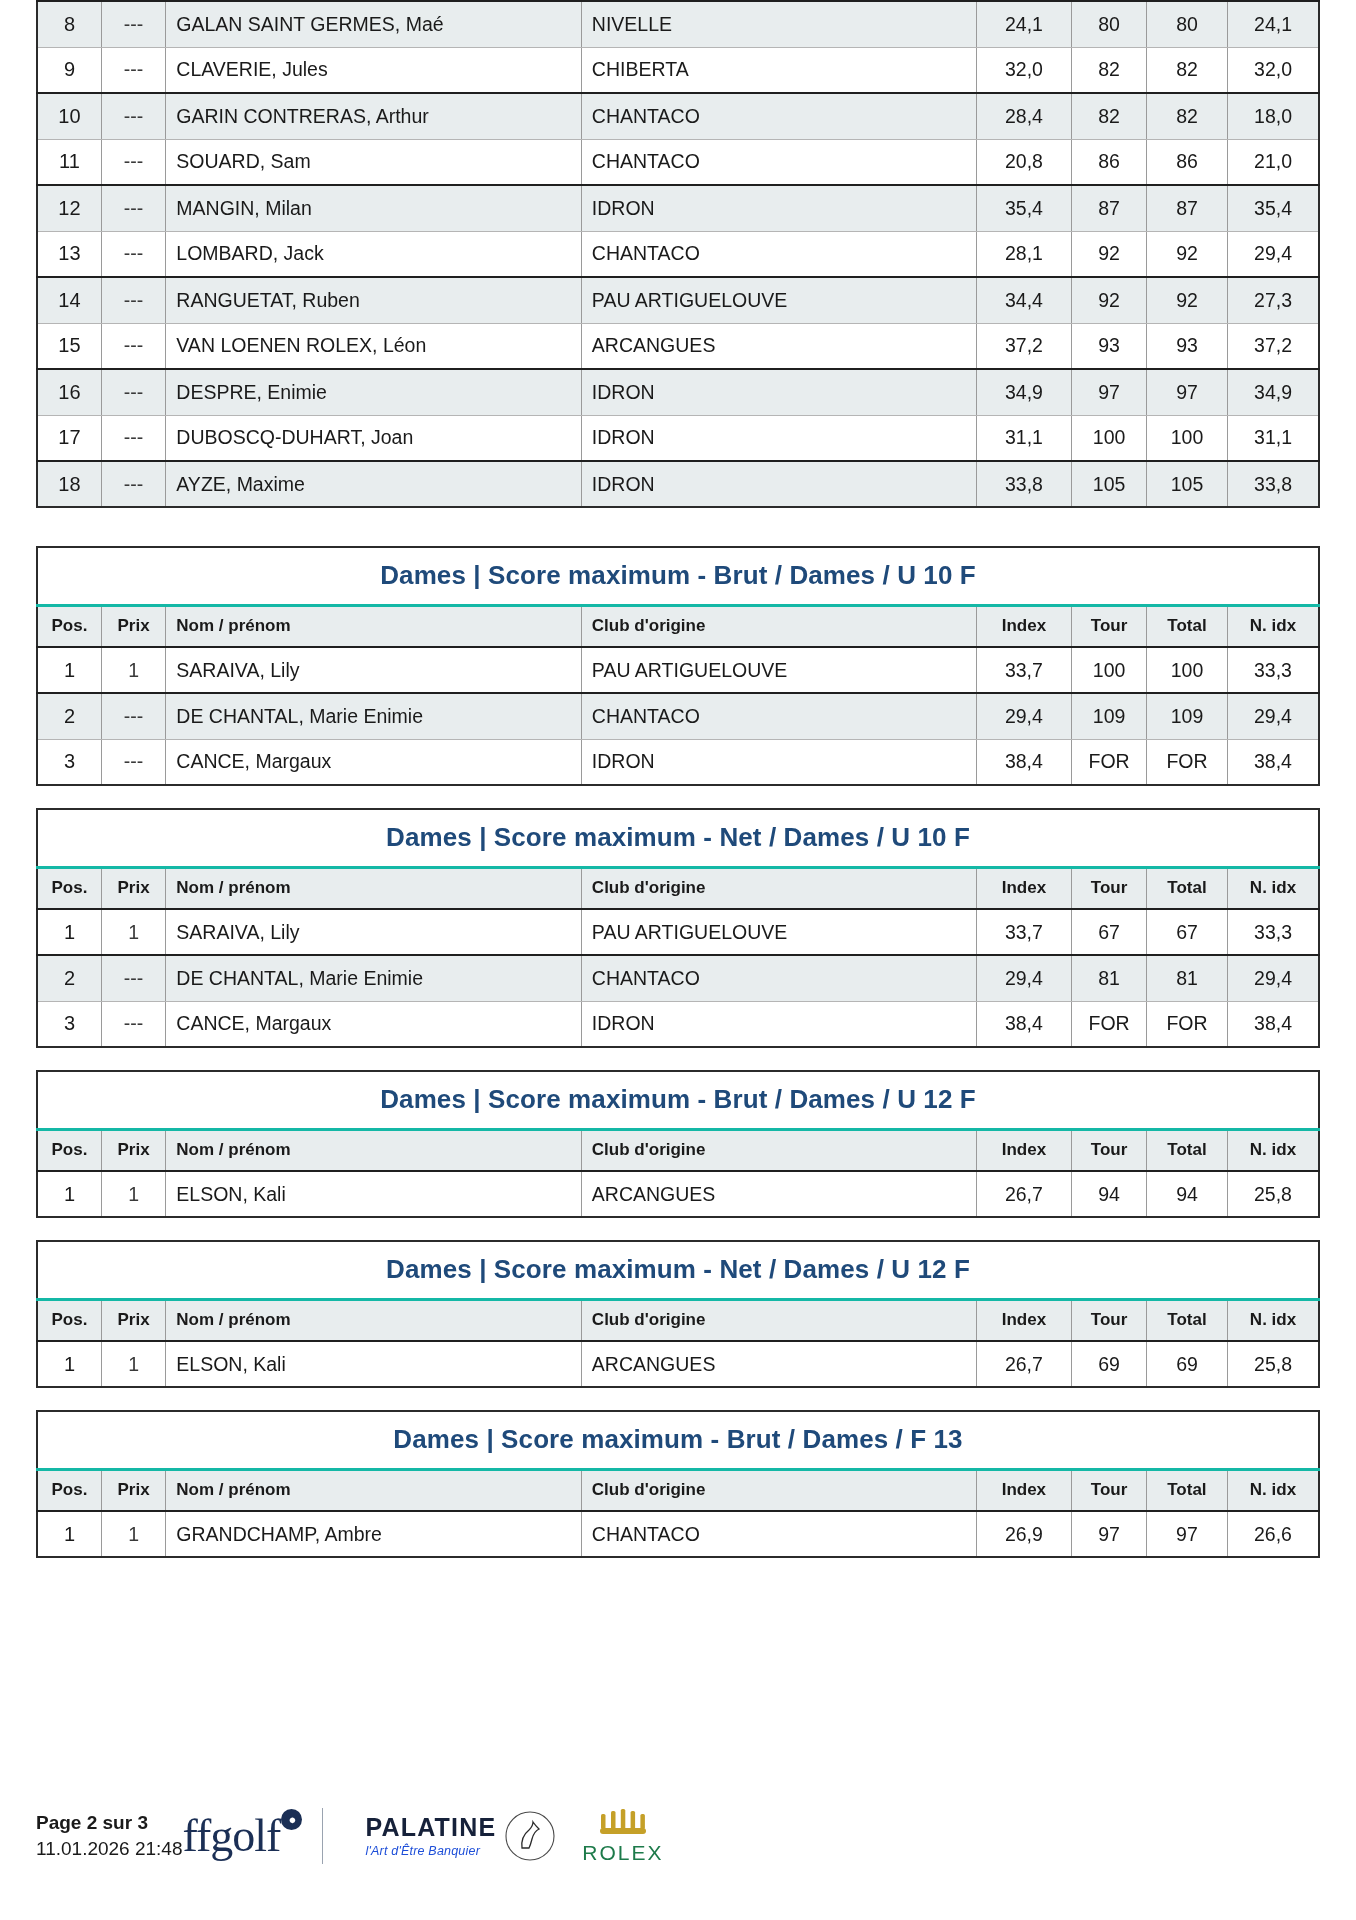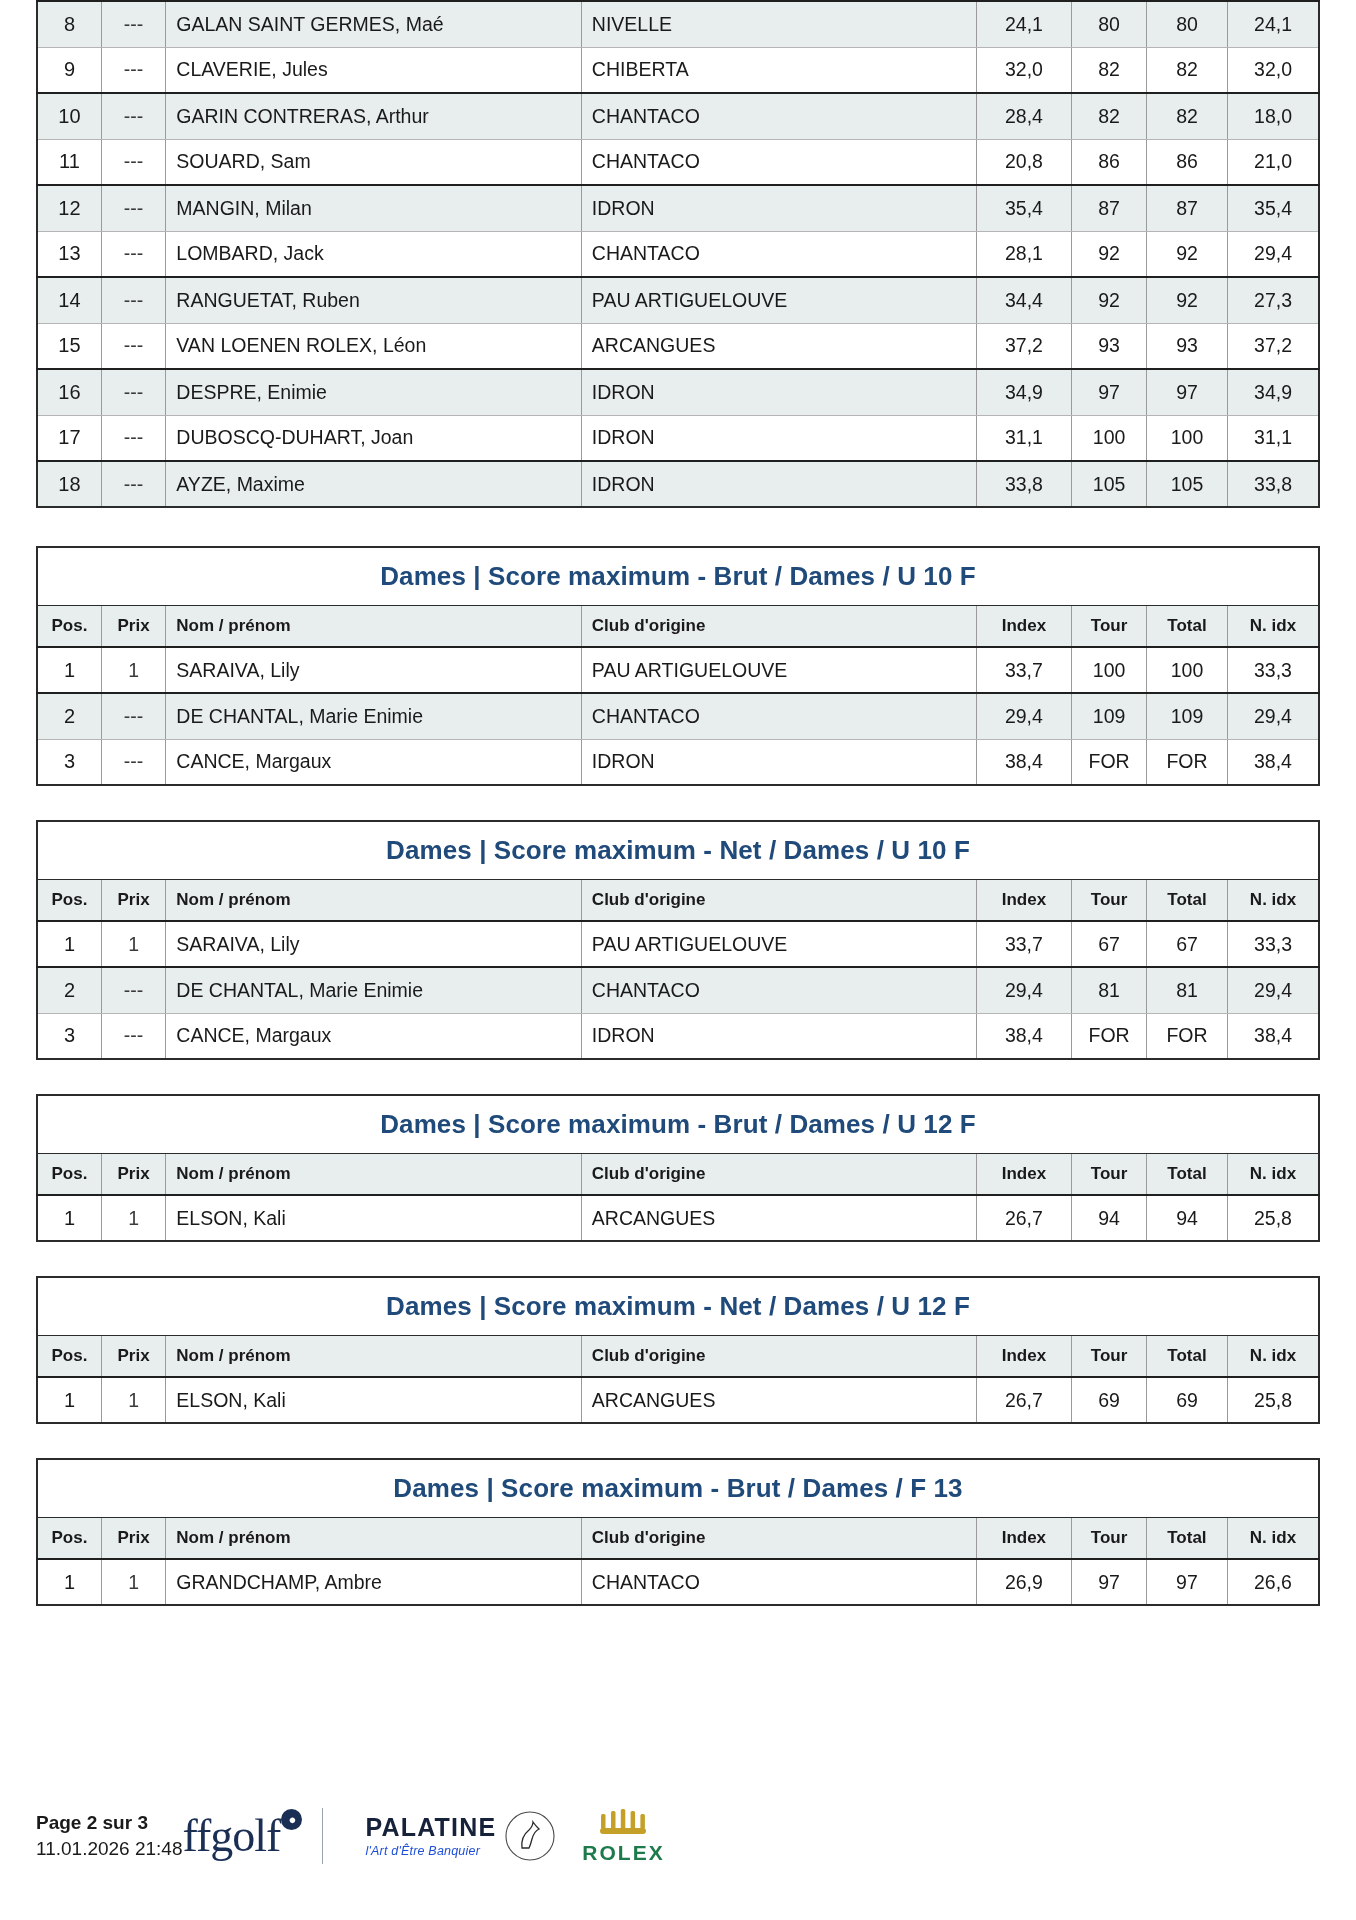--- a/index.html
+++ b/index.html
@@ -66,41 +66,41 @@
   td.tour  { text-align: center; }
   td.total { text-align: center; font-weight: bold; }
   td.nidx  { text-align: center; border-right: none; }
 
   
   tr.colhead th {
     background: #e8edee;
     font-weight: bold;
     font-size: 17px;
     height: 42px;
-    border-top: 1px solid #14b8a6;
+    border-top: 3px solid #14b8a6;
     border-bottom: 2.5px solid #1f1f1f;
     text-align: center;
   }
   tr.colhead th.h-nom, tr.colhead th.h-club { text-align: left; }
   tr.colhead th.h-nidx { border-right: none; }
   tr.colhead th.h-pos { border-left: none; }
 
   tr.titlerow td {
     background: #ffffff;
     border: none;
     border-bottom: 1px solid #2b2b2b;
     height: 58px;
     text-align: center;
     color: #1f4a7a;
     font-weight: bold;
     font-size: 26px;
     letter-spacing: .1px;
   }
 
-  .section { margin-bottom: 34px; }
+  .section { margin-bottom: 22px; }
   .firstTable { margin-bottom: 38px; }
 
   
   table.continued { border: 2px solid #2b2b2b; border-top: 2.5px solid #1f1f1f; }
   table.continued td.pos { border-left: none; }
   table.continued td.nidx { border-right: none; }
 
   
   .footer {
     position: absolute;
@@ -174,21 +174,21 @@
     margin-top: 4px;
     font-style: italic;
   }
   .rolex {
     display: flex;
     flex-direction: column;
     align-items: center;
   }
   .rolex .rname {
     font-size: 21px;
-    font-weight: bold;
+    font-weight: normal;
     letter-spacing: 2px;
     color: #1d7a4a;
     line-height: 1;
     margin-top: 3px;
   }
 </style>
 </head>
 <body>
 
 <div class="page">

